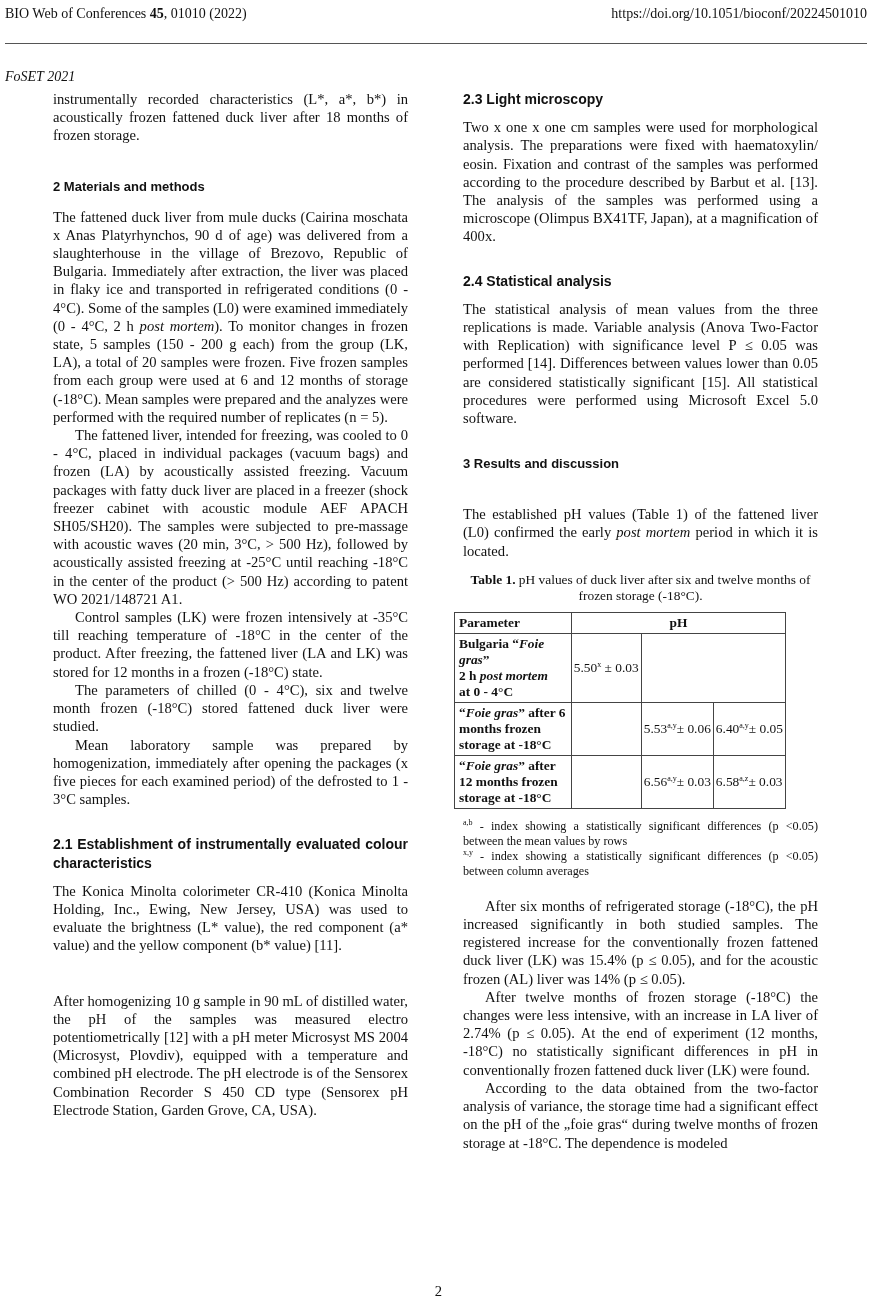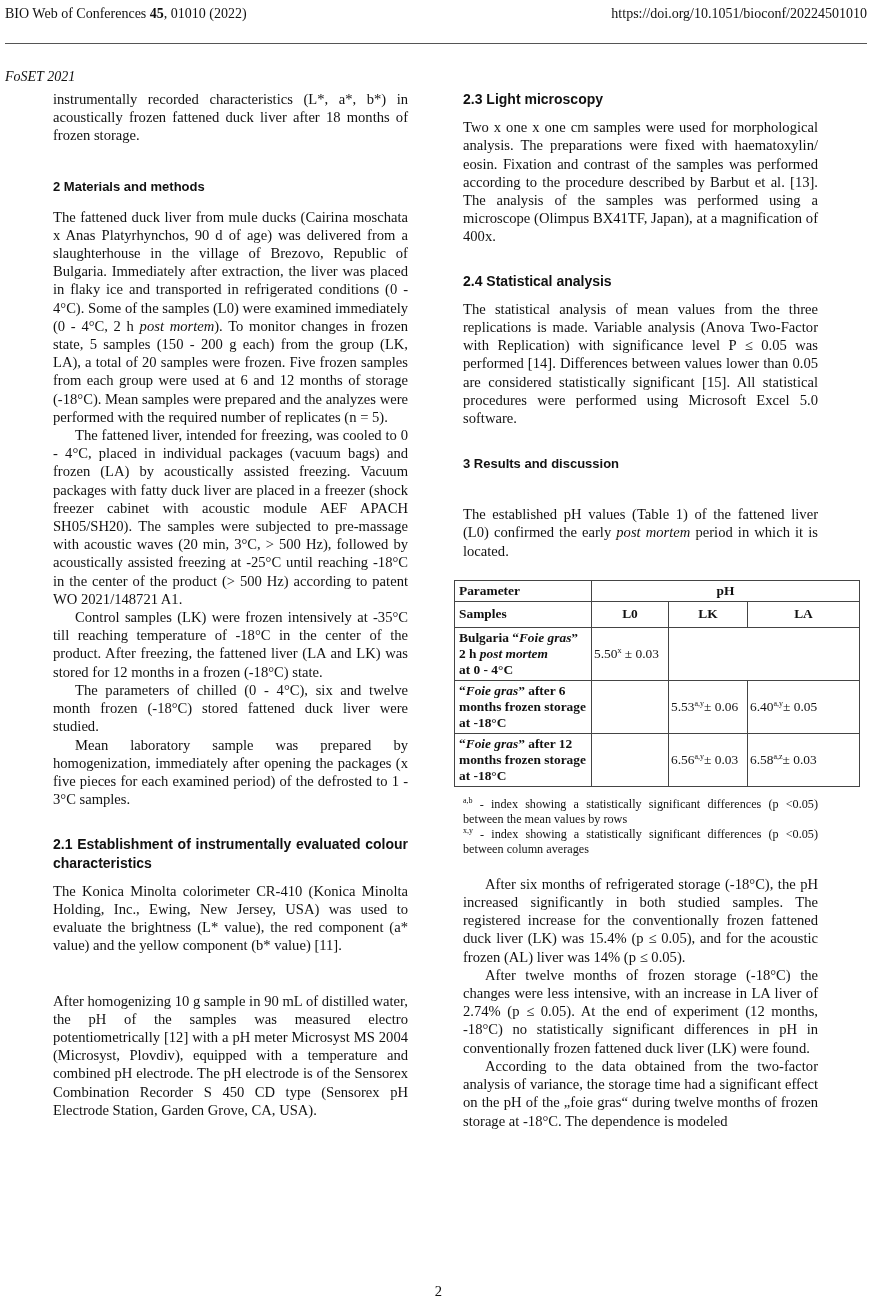--- a/index.html
+++ b/index.html
@@ -11,21 +11,21 @@
   .hdr-rule { position: absolute; left: 5px; right: 10px; top: 43px; height: 0; border-top: 1.5px solid #555; }
   .col { position: absolute; top: 90px; width: 355px; font-size: 14.6px; line-height: 18.2px; }
   .col.left { left: 53px; }
   .col.right { left: 463px; }
   p { margin: 0; text-align: justify; }
   p.ind { text-indent: 22px; }
   h2 { font-family: "Liberation Sans", sans-serif; font-weight: bold; font-size: 13px; margin: 0; line-height: 22px; }
   h3 { font-family: "Liberation Sans", sans-serif; font-weight: bold; font-size: 14px; margin: 0; line-height: 18.2px; text-align: justify; }
   .cap { text-align: center; font-size: 13.4px; line-height: 16px; margin: 0; }
   .cap b { font-weight: bold; }
-  table { border-collapse: collapse; font-size: 13.4px; line-height: 16px; margin-left: -9px; width: 406px; }
+  table { border-collapse: collapse; font-size: 13.4px; line-height: 16px; margin-left: -9px; width: 332px; }
   td, th { border: 1px solid #444; padding: 2px 4px; vertical-align: middle; }
   th { font-weight: bold; }
   td.lbl { font-weight: bold; text-align: left; width: 128px; }
   td.val { white-space: nowrap; padding: 2px 2px; }
   .note { font-size: 12.2px; line-height: 15px; text-align: justify; margin: 0; }
   sup { font-size: 8px; line-height: 0; }
   .pnum { position: absolute; top: 1283px; left: 0; right: 0; text-align: center; font-size: 14.6px; }
 </style>
 </head>
 <body>
@@ -64,32 +64,27 @@
   <h3>2.4 Statistical analysis</h3>
   <div style="height:10px"></div>
   <p>The statistical analysis of mean values from the three replications is made. Variable analysis (Anova Two-Factor with Replication) with significance level P ≤ 0.05 was performed [14]. Differences between values lower than 0.05 are considered statistically significant [15]. All statistical procedures were performed using Microsoft Excel 5.0 software.</p>
   <div style="height:26px"></div>
   <h2>3 Results and discussion</h2>
   <div style="height:20px"></div>
   <div style="height:10px"></div>
   <p><span>The established pH values (Table 1) of the fattened liver (L0) confirmed the early </span><i>post mortem</i><span> period in which it is located.</span></p>
   <div style="height:12px"></div>
 
+  <p class="cap"><b>Table 1.</b><span> pH values of duck liver after six and twelve months of frozen storage (-18°C).</span></p>
   <div style="height:8px"></div>
   <table>
     <tbody>
         <tr>
       <th style="text-align:left">Parameter</th>
       <th colspan="3">pH</th>
-    </tr>
-    <tr style="height:26px">
-      <th style="text-align:left">Samples</th>
-      <th style="width:68px">L0</th>
-      <th style="width:70px">LK</th>
-      <th>LA</th>
     </tr>
     <tr>
       <td class="lbl"><span>Bulgaria “</span><i>Foie gras</i><span>”</span><br><span>2 h </span><i>post mortem</i><br><span>at 0 - 4°C</span></td>
       <td class="val"><span>5.50</span><sup>x</sup><span> ± 0.03</span></td>
       <td colspan="2"></td>
     </tr>
     <tr>
       <td class="lbl"><span>“</span><i>Foie gras</i><span>” after</span> <span>6 months frozen storage  at -18°C</span></td>
       <td></td>
       <td class="val"><span>5.53</span><sup>a,y</sup><span>± 0.06</span></td>

